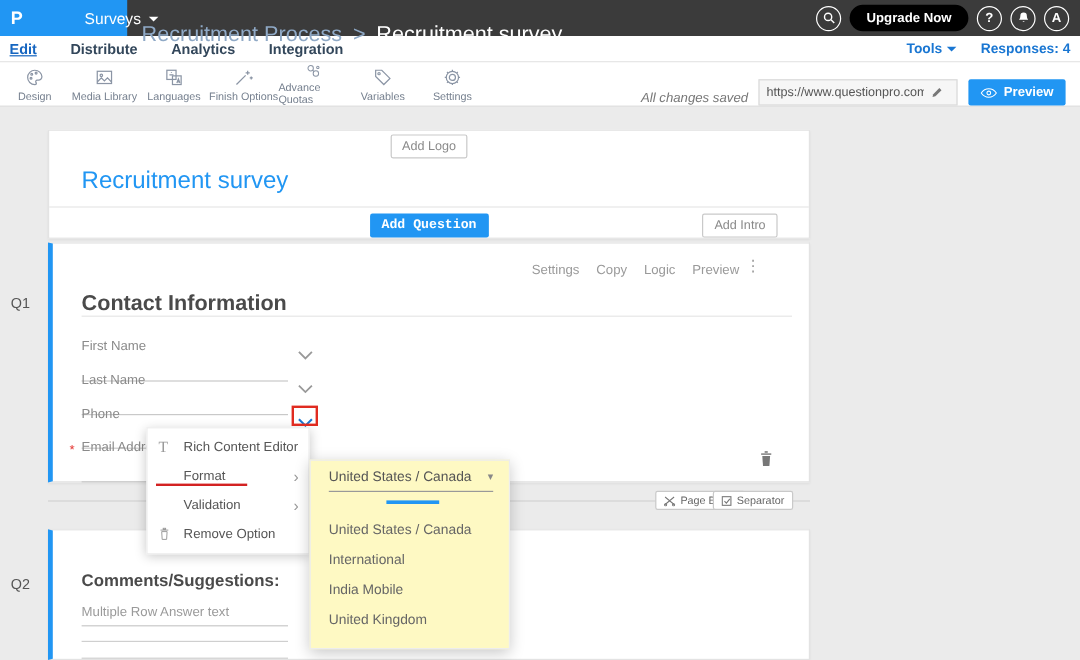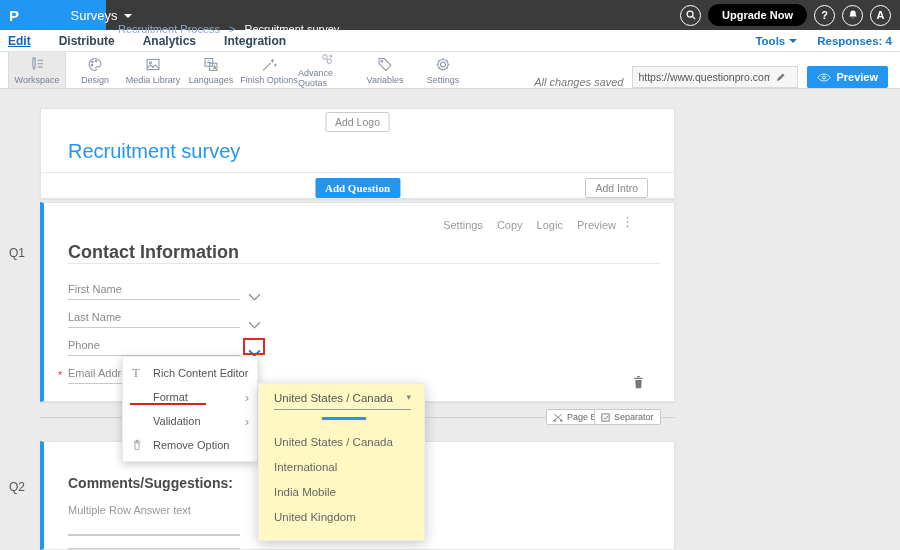--- a/index.html
+++ b/index.html
@@ -5,21 +5,21 @@
   * { box-sizing: border-box; margin: 0; padding: 0; }
   html,body { width:900px; height:550px; overflow:hidden; }
   body { font-family:"Liberation Sans", sans-serif; background:#ebebeb; position:relative; }
 
   
   .topbar { height:30px; background:#3b3b3b; display:flex; align-items:center; color:#fff; }
   .brand { width:106px; height:30px; background:#2196f3; display:flex; align-items:center; gap:7px; padding:0 9px; cursor:pointer; }
   .logo { font-weight:bold; font-size:15px; letter-spacing:.5px; }
   .brand-label { font-size:13px;margin-left:44px; }
   .caret-down { width:0; height:0; border-left:4px solid transparent; border-right:4px solid transparent; border-top:4px solid #fff; margin-top:1px; }
-  .breadcrumb { margin-left:12px; font-size:11px; display:flex; gap:9px; align-items:center;margin-top:27px; }
+  .breadcrumb { margin-left:12px; font-size:18px; display:flex; gap:9px; align-items:center;margin-top:27px; }
   .crumb-parent, .crumb-sep { color:#8fa9c6; }
   .crumb-current { color:#fff; }
   .topbar-right { margin-left:auto; display:flex; align-items:center; gap:7px; padding-right:9px; }
   .circle-btn { width:21px; height:21px; border:1.5px solid #fff; border-radius:50%; display:flex; align-items:center; justify-content:center; font-size:11px; font-weight:bold; color:#fff; cursor:pointer; background:transparent; }
   .upgrade-btn { background:#000000; color:#fff; font-size:11px; font-weight:bold; border:none; border-radius:11px; padding:5px 14px; cursor:pointer; font-family:inherit; }
 
   
   .tabrow { height:22px; background:#fff; border-bottom:1px solid #e2e2e2; display:flex; align-items:center; padding-left:8px; }
   .tab { font-size:12px; font-weight:bold; color:#33475b; margin-right:28px; cursor:pointer; text-decoration:none; }
   .tab.active { color:#1565c0; text-decoration:underline; }
@@ -42,49 +42,49 @@
 
   
   .canvas { position:relative; height:461px; background:#ebebeb; }
   .card { position:absolute; background:#fff; border:1px solid #e3e3e3; box-shadow:0 1px 2px rgba(0,0,0,.06); }
 
   .header-card { left:40px; top:19px; width:635px; height:91px; }
   .btn-outline { background:#fff; border:1px solid #c9c9c9; color:#8a8a8a; font-size:10.5px; padding:3px 9px; border-radius:2px; cursor:pointer; font-family:inherit; }
   .add-logo { position:absolute; top:3px; left:50%; transform:translateX(-50%); }
   .survey-title { position:absolute; left:27px; top:31px; font-size:20px; font-weight:normal; color:#2196f3; }
   .header-divider { position:absolute; left:0; right:0; top:63px; border-top:1px solid #e6e6e6; }
-  .add-question { position:absolute; top:69px; left:50%; transform:translateX(-50%); background:#2196f3; color:#fff; font-size:11px; font-weight:bold; padding:4px 10px; border:none; border-radius:2px; cursor:pointer; font-family:Liberation Serif, serif; }
+  .add-question { position:absolute; top:69px; left:50%; transform:translateX(-50%); background:#2196f3; color:#fff; font-size:11px; font-weight:bold; padding:4px 10px; border:none; border-radius:2px; cursor:pointer; font-family:Liberation Mono, monospace; }
   .add-intro { position:absolute; top:69px; right:26px; }
 
   .q-card { border-left:4px solid #2196f3; }
   .q1-card { left:40px; top:113px; width:635px; height:200px; }
   .q2-card { left:40px; top:352px; width:635px; height:109px; }
   .q-label { position:absolute; left:9px; font-size:12px; color:#555; }
   .q1-tag { top:157px; } .q2-tag { top:391px; }
 
   .q-actions { position:absolute; top:16px; right:58px; display:flex; gap:14px; font-size:11px; color:#9a9a9a; }
   .q-action { cursor:pointer; }
   .kebab { position:absolute; top:12px; right:40px; color:#9a9a9a; font-size:13px; cursor:pointer; line-height:1; letter-spacing:0; }
   .q-title { position:absolute; left:24px; top:39px; font-size:18px; font-weight:bold; color:#4a4a4a; }
   .q-title-divider { position:absolute; left:24px; right:14px; top:60px; border-top:1px solid #e6e6e6; }
 
-  .field { position:absolute; left:24px; width:172px; font-size:11px; color:#8a8a8a; padding-bottom:4px; border-bottom:1px solid #c9c9c9; }
+  .field { position:absolute; left:24px; width:172px; font-size:11px; color:#8a8a8a; padding-bottom:22px; border-bottom:1px solid #c9c9c9; }
   .f0 { top:80px; } .f1 { top:108px; } .f2 { top:136px; } .f3 { top:164px; }
   .field-chevron { position:absolute; left:204px; cursor:pointer; }
   .c0 { top:84px; } .c1 { top:112px; } .c2 { top:140px; }
   .req-star { position:absolute; left:14px; top:166px; color:#e53935; font-size:11px; }
   .q-trash { position:absolute; left:588px; top:172px; cursor:pointer; }
 
   .pb-line { position:absolute; left:40px; width:635px; top:328px; border-top:1px solid #d2d2d2; }
   .pb-btn { position:absolute; top:320px; background:#fff; border:1px solid #c9c9c9; color:#666; font-size:9px; padding:2px 6px; border-radius:2px; display:flex; align-items:center; gap:4px; cursor:pointer; font-family:inherit; }
   .pb-break { left:546px; } .pb-sep { left:594px; }
   .pb-btn svg { stroke:#777; fill:none; stroke-width:1; }
 
   .q2-title { position:absolute; left:24px; top:33px; font-size:14px; font-weight:bold; color:#4a4a4a; }
-  .q2-answer { position:absolute; left:24px; top:62px; width:172px; font-size:11px; color:#9a9a9a; padding-bottom:19px; border-bottom:1px solid #c9c9c9; }
+  .q2-answer { position:absolute; left:24px; top:62px; width:172px; font-size:11px; color:#9a9a9a; padding-bottom:5px; border-bottom:1px solid #c9c9c9; }
   .q2-row { position:absolute; left:24px; width:172px; border-top:1px solid #cfcfcf; }
   .r1 { top:92px; } .r2 { top:106px; }
 
   
   .context-menu { position:absolute; left:122px; top:267px; width:136px; background:#fff; box-shadow:0 2px 9px rgba(0,0,0,.22); border:1px solid #ededed; padding:4px 0; z-index:10; }
   .cm-item { height:24px; display:flex; align-items:center; font-size:11px; color:#555; padding:0 8px 0 9px; cursor:pointer; position:relative; }
   .cm-icon { width:21px; color:#999; font-size:13px; display:flex; align-items:center; }
   .cm-icon.serif { font-family:"Liberation Serif", serif; }
   .cm-arrow { margin-left:auto; color:#999; font-size:13px; }
   .cm-underline { position:absolute; left:7px; top:46px; width:76px; height:2px; background:#d32222; z-index:12; }
@@ -141,27 +141,20 @@
   <div class="tabrow-right">
     <span class="tools-link">
       <span>Tools</span>
       <span class="caret-down-blue"></span>
     </span>
     <span class="responses">Responses: 4</span>
   </div>
 </div>
 
 <div class="toolbar">
-  <div class="tool active">
-    <svg width="18" height="17" viewBox="0 0 20 20">
-        <path d="M5.2 2.5v10l1.3 3 1.3-3v-10z"></path>
-        <path d="M11 5h6M11 9h6M11 13h6"></path>
-      </svg>
-    <span>Workspace</span>
-  </div>
   <div class="tool">
     <svg width="18" height="17" viewBox="0 0 20 20">
         <path d="M10 3a7 7 0 1 0 0 14c1.6 0 1.9-1.1 1.2-2-.8-1-.1-2.3 1.1-2.3h1.2A3.4 3.4 0 0 0 17 9.4C16.8 5.8 13.8 3 10 3z"></path>
         <circle cx="7" cy="7" r=".9"></circle>
         <circle cx="11.3" cy="5.8" r=".9"></circle>
         <circle cx="6.3" cy="10.8" r=".9"></circle>
       </svg>
     <span>Design</span>
   </div>
   <div class="tool">

